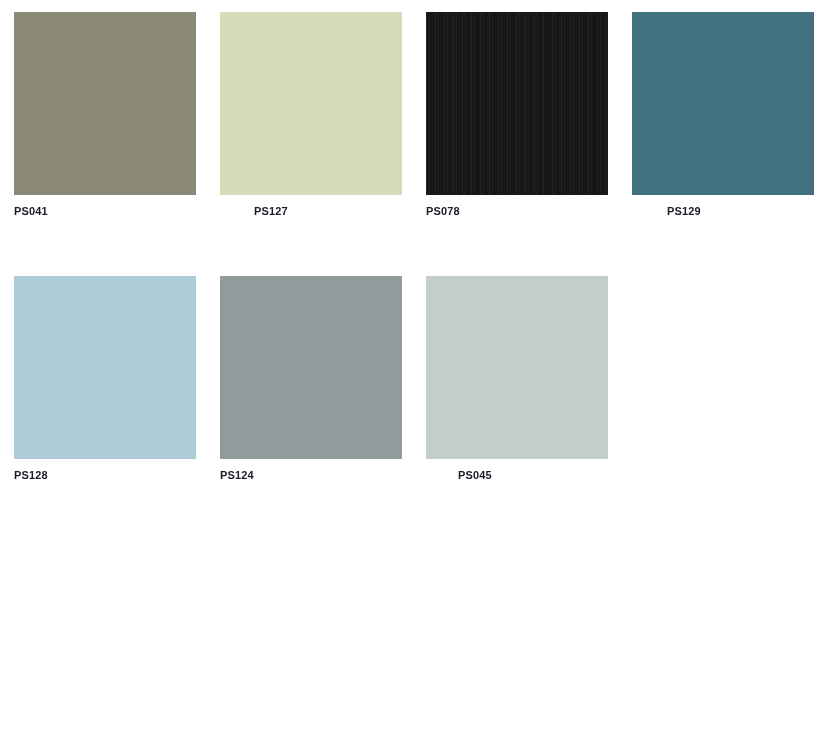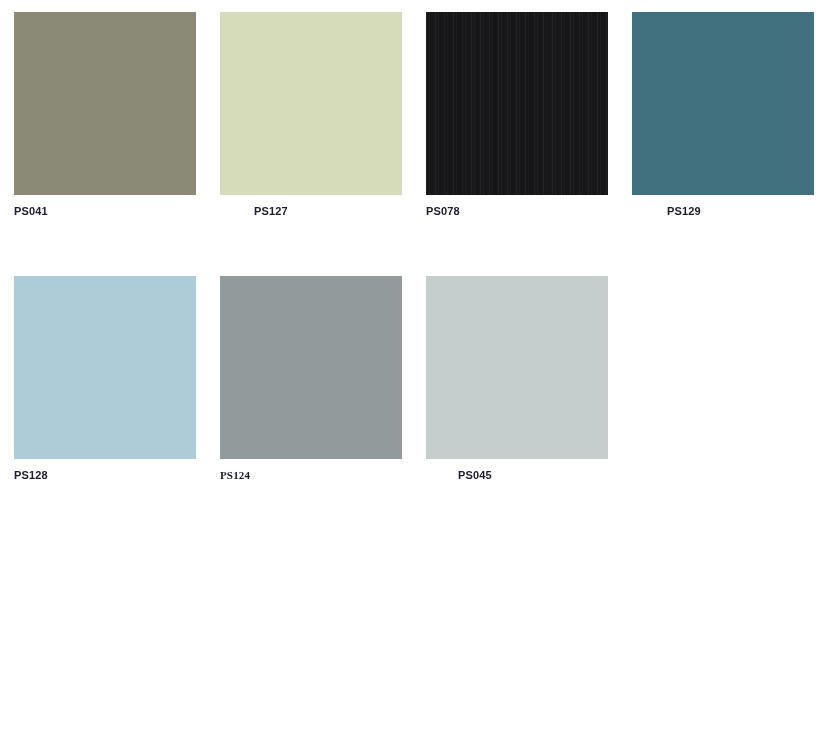--- a/index.html
+++ b/index.html
@@ -116,19 +116,19 @@
     <div class="swatch-cell">
       <div class="swatch-chip" style="background-color: rgb(65, 112, 127);"></div>
       <div class="swatch-label" style="color: rgb(27, 27, 44); padding-left: 35px;">PS129</div>
     </div>
     <div class="swatch-cell">
       <div class="swatch-chip" style="background-color: rgb(174, 203, 216);"></div>
       <div class="swatch-label" style="color: rgb(27, 27, 44); text-align: right;">PS128</div>
     </div>
     <div class="swatch-cell">
       <div class="swatch-chip" style="background-color: rgb(145, 155, 156);"></div>
-      <div class="swatch-label" style="color: rgb(27, 27, 44); font-family: Liberation Serif, serif;">PS124</div>
+      <div class="swatch-label" style="color: rgb(27, 27, 44);">PS124</div>
     </div>
     <div class="swatch-cell">
       <div class="swatch-chip" style="background-color: rgb(198, 205, 205);"></div>
       <div class="swatch-label" style="color: rgb(27, 27, 44); padding-left: 32px;">PS045</div>
     </div>
   </div>
 
 </body></html>

